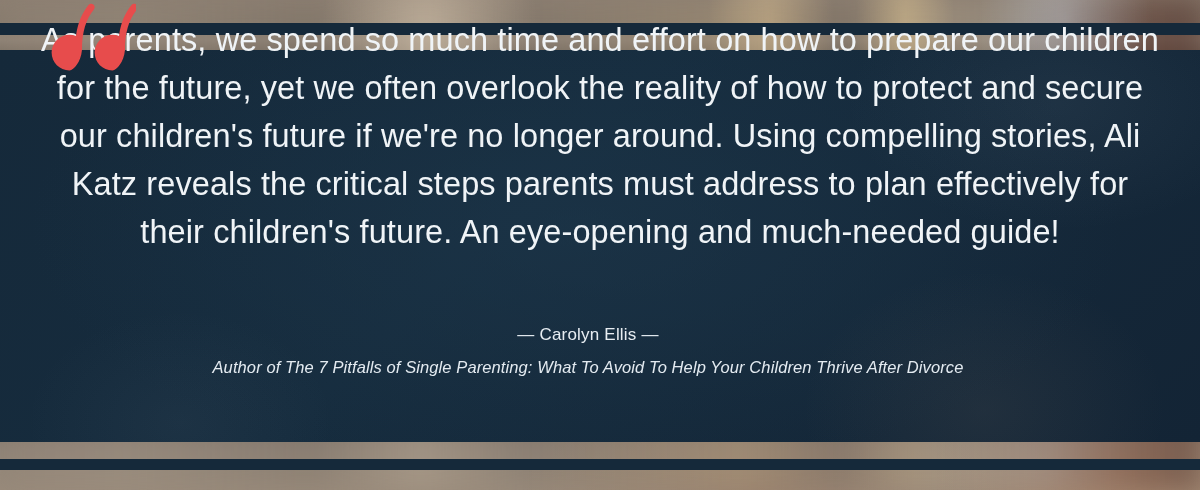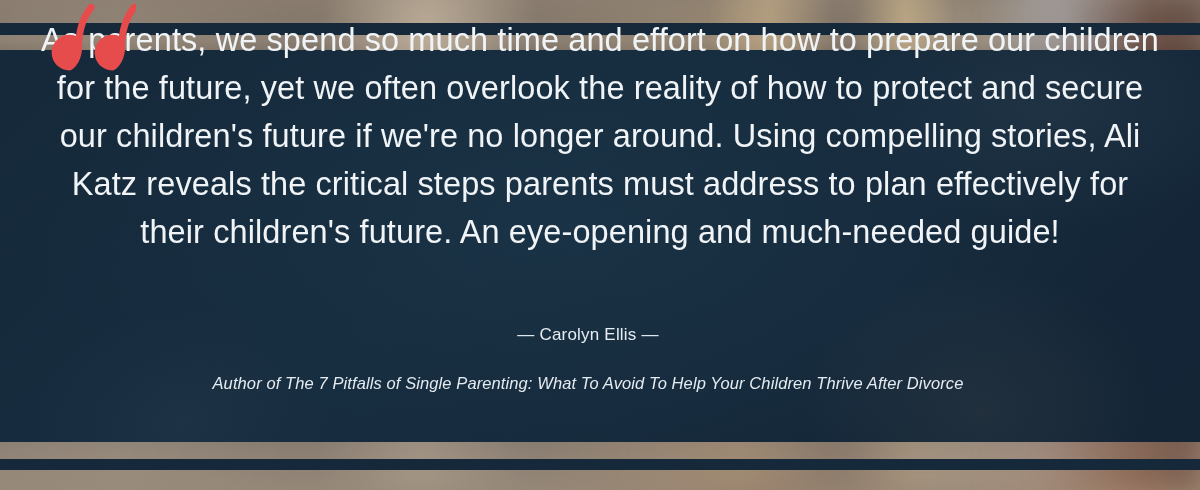--- a/index.html
+++ b/index.html
@@ -134,21 +134,21 @@
     z-index: 3;
   }
   .attrib-name {
     color: #e7edf2;
     font-size: 17px;
     line-height: 26px;
     font-weight: 400;
     letter-spacing: 0.2px;
   }
   .attrib-title {
-    margin-top: 23px;
+    margin-top: 7px;
     color: #e4ebf1;
     font-size: 16.5px;
     line-height: 24px;
     font-style: italic;
     font-weight: 400;
     letter-spacing: 0.1px;
   }
 </style>
 </head>
 <body>

